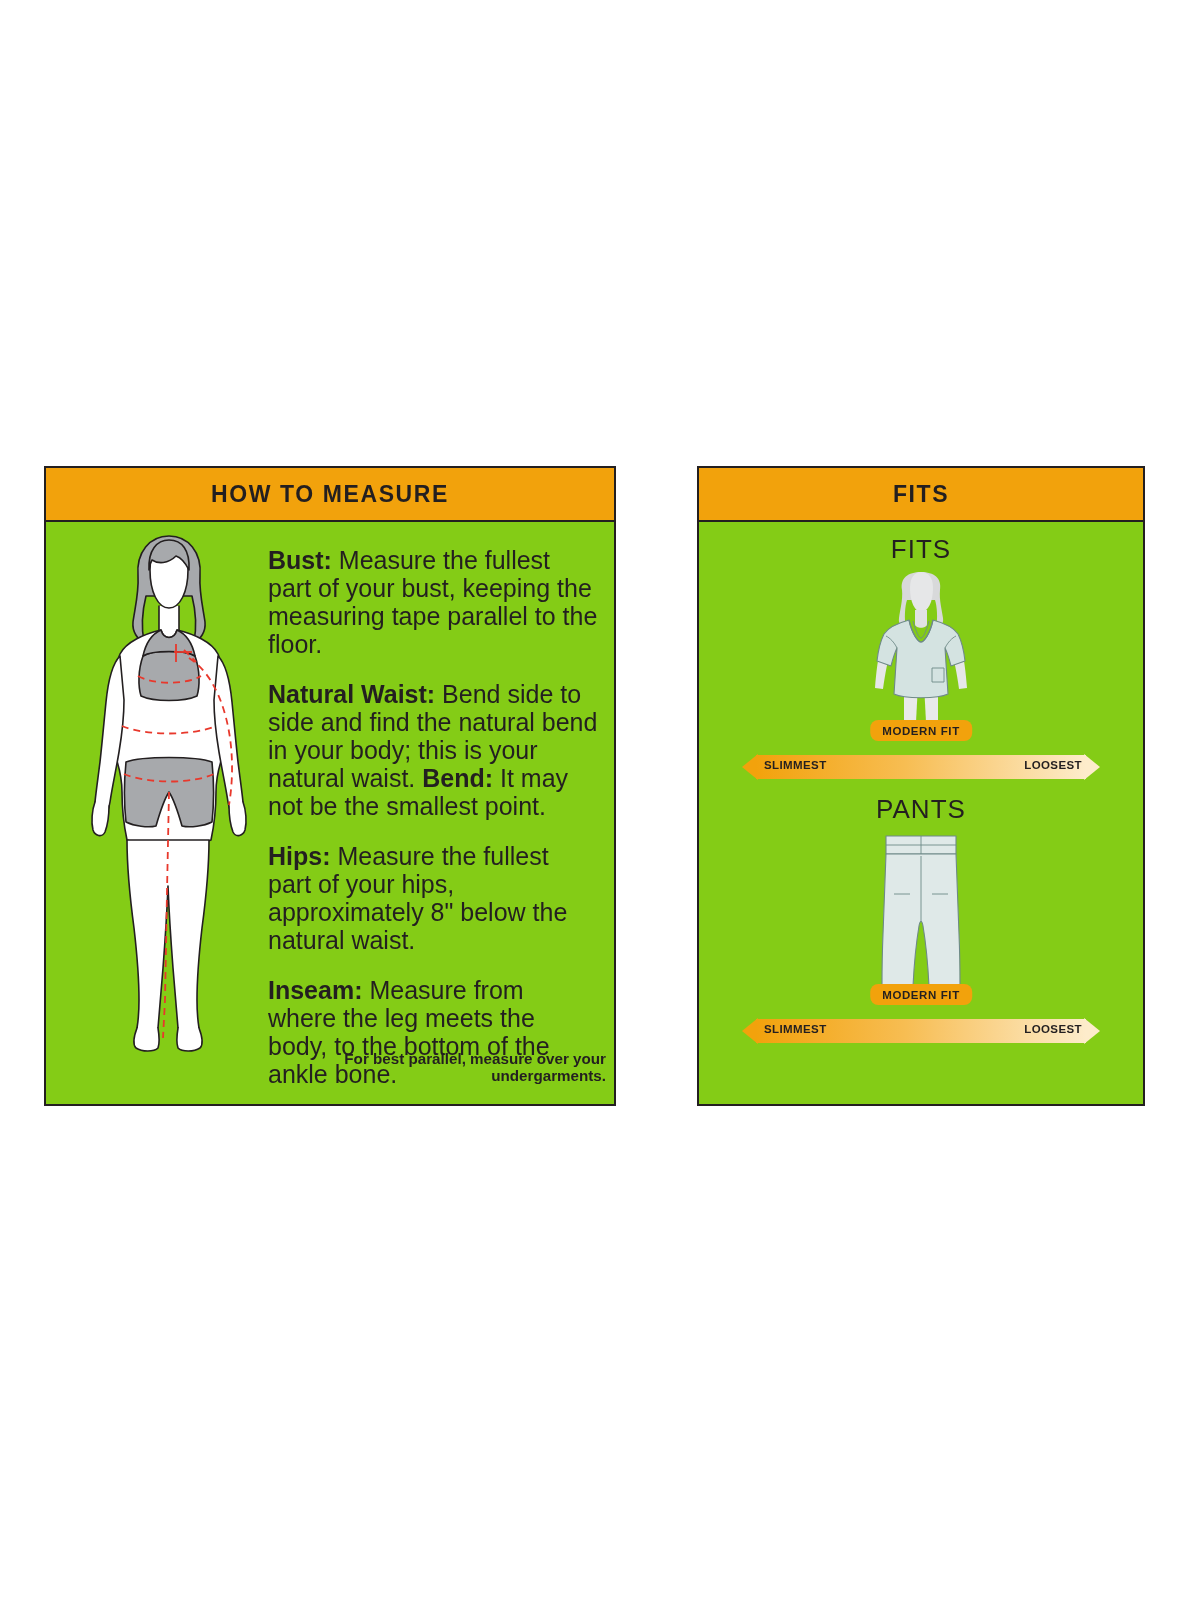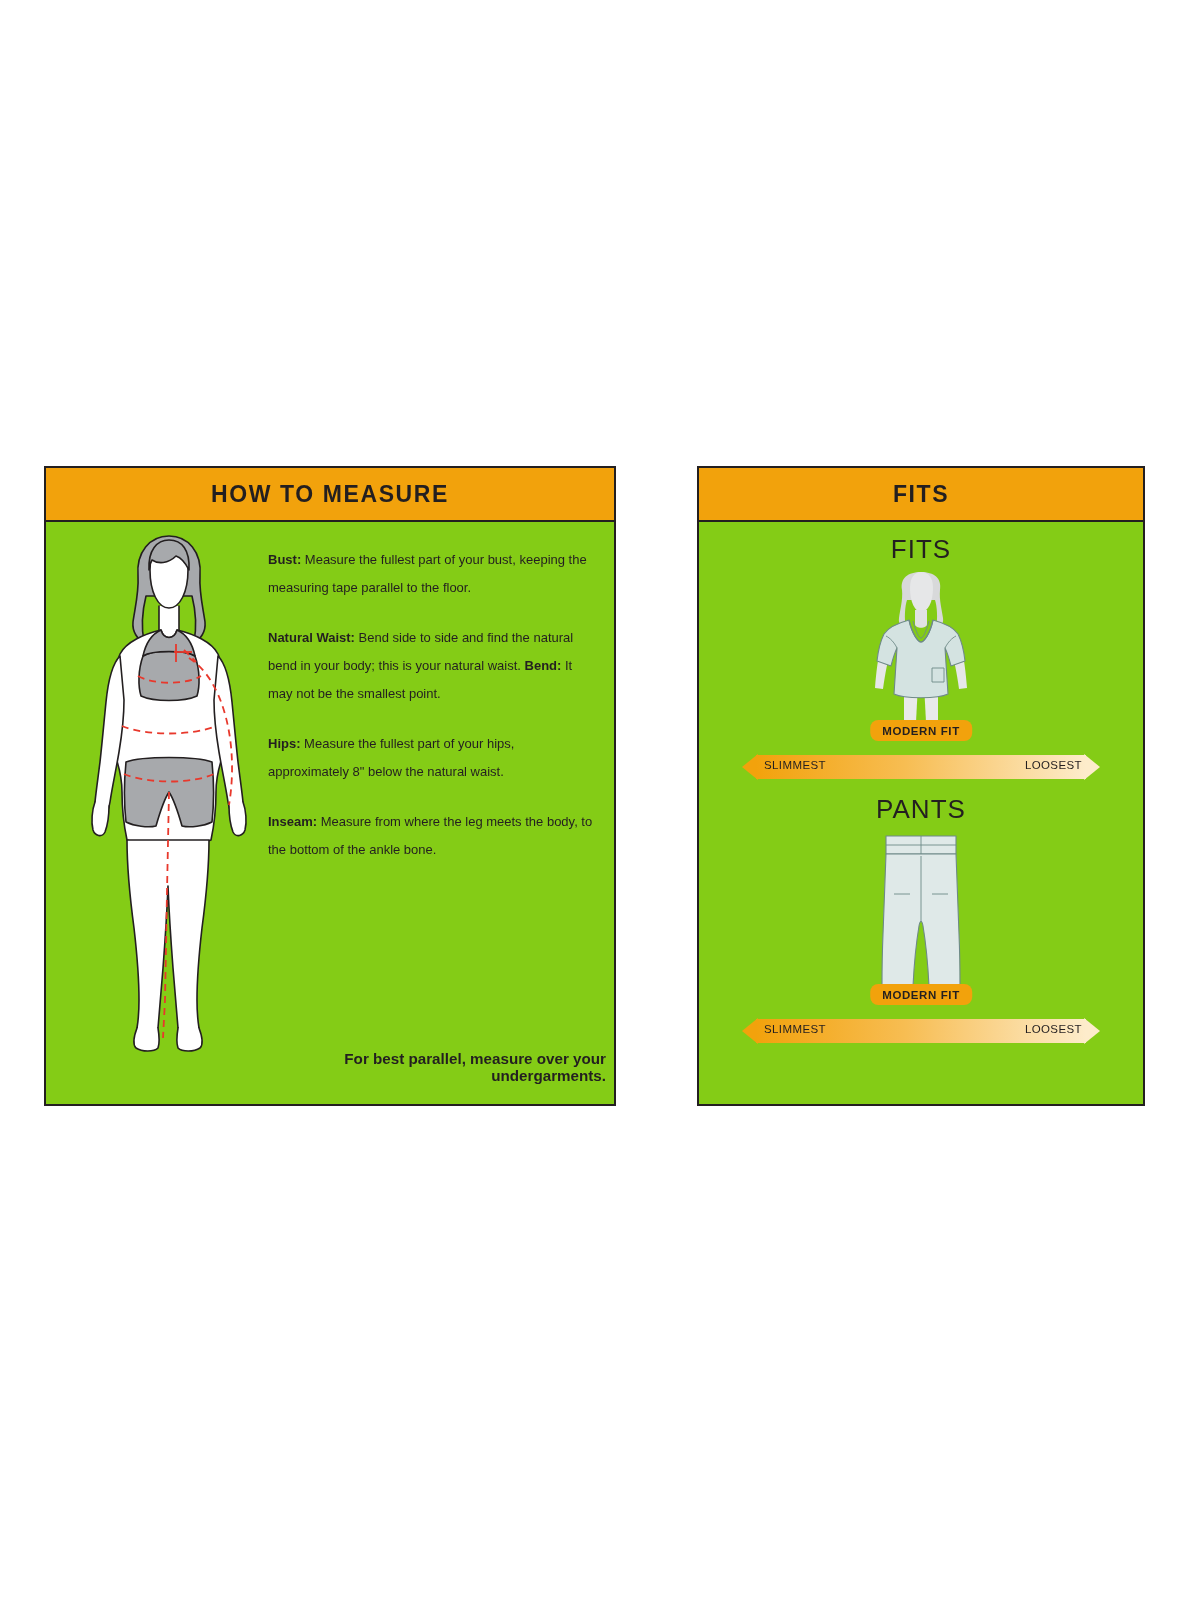--- a/index.html
+++ b/index.html
@@ -76,21 +76,21 @@
     width: 210px;
     height: 540px;
   }
 
   
   #measure-text {
     position: absolute;
     left: 222px;
     top: 24px;
     width: 330px;
-    font-size: 13px;
+    font-size: 25px;
     line-height: 28px;
     color: #231f20;
   }
   #measure-text p {
     margin: 0 0 22px 0;
   }
   #measure-text b {
     font-weight: bold;
   }
   #measure-footnote {
@@ -148,21 +148,21 @@
     width: 358px;
     height: 34px;
   }
   #tops-scale { top: 228px; }
   #pants-scale { top: 492px; }
 
   .scale-label {
     position: absolute;
     top: 9px;
     font-size: 11.5px;
-    font-weight: normal;
+    font-weight: bold;
     color: #231f20;
     letter-spacing: 0.4px;
   }
   .scale-label.left { left: 22px; }
   .scale-label.right { right: 18px; }
 </style>
 </head>
 <body>
 
 <div class="board">

